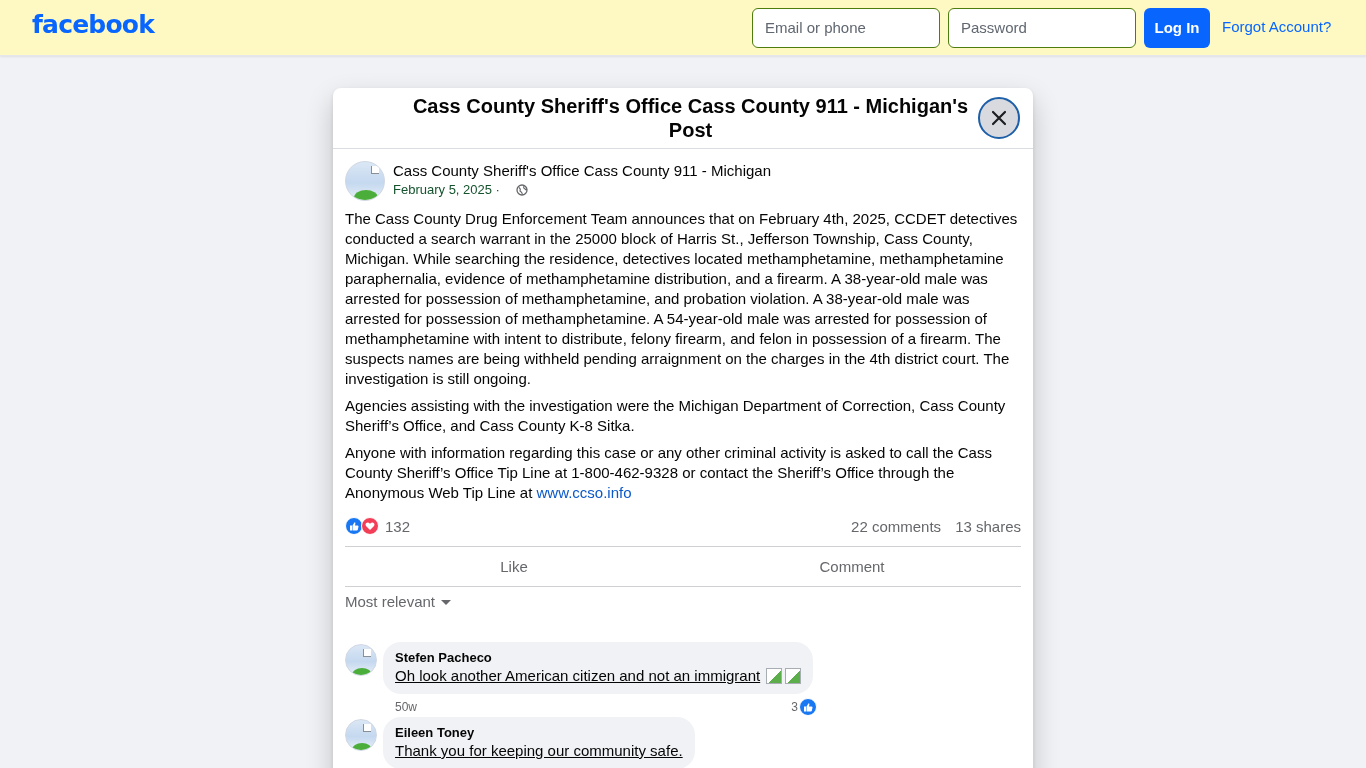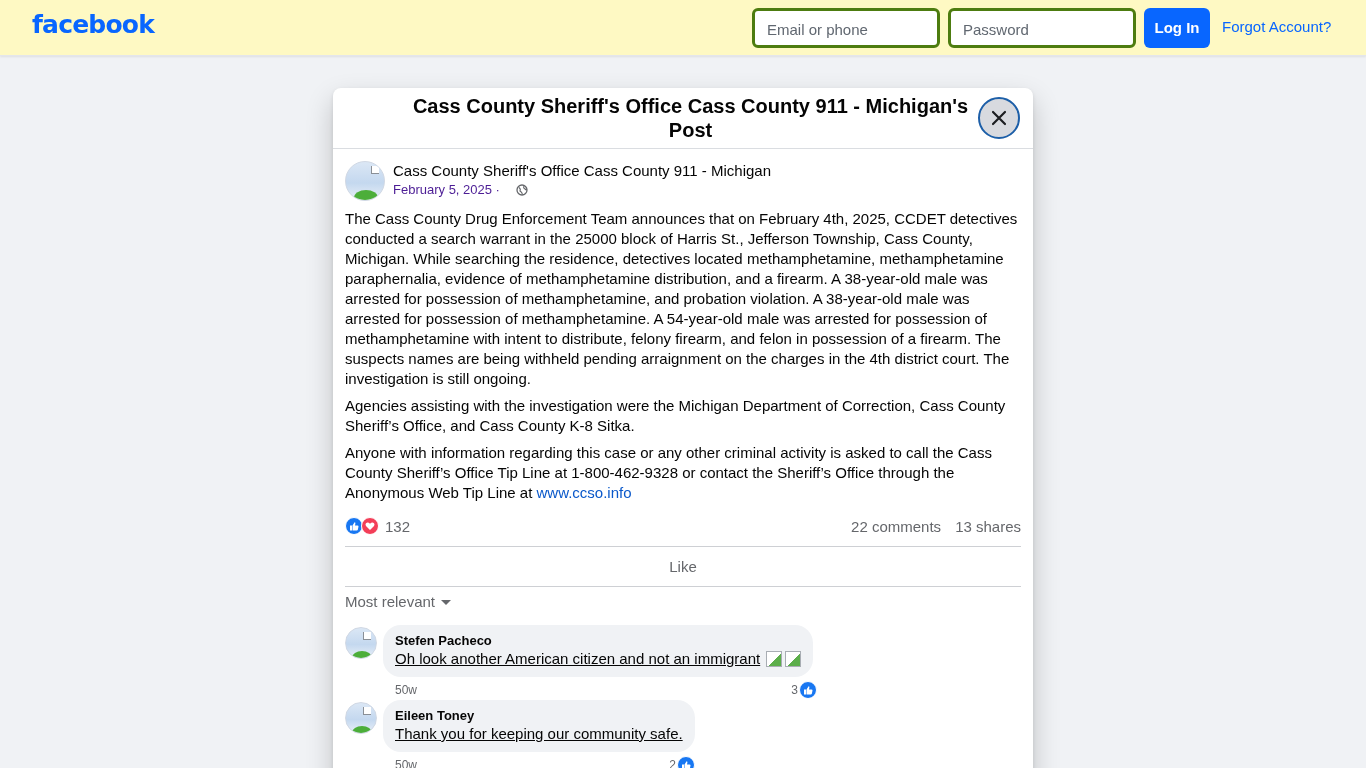--- a/index.html
+++ b/index.html
@@ -16,21 +16,21 @@
     box-shadow: 0 1px 2px rgba(0,0,0,0.08);
     border-bottom: 1px solid #e4e6eb;
   }
   .logo {
     position: absolute; left: 32px; top: 10px;
     font-family: "DejaVu Sans", sans-serif;
     font-weight: bold; font-size: 25px; color: #0866ff; letter-spacing: -0.8px;
   }
   .login-input {
     position: absolute; top: 8px; height: 40px;
-    border: 3px solid #4d7c0f; border-radius: 6px; background: #fff;
+    border: 1px solid #4d7c0f; border-radius: 6px; background: #fff;
     font-size: 15px; color: #606770; padding: 0 12px; line-height: 38px;
     font-family: "Liberation Sans", sans-serif;
   }
   .email-input { left: 752px; width: 188px; }
   .password-input { left: 948px; width: 188px; }
   .login-btn {
     position: absolute; left: 1144px; top: 8px; width: 66px; height: 40px;
     background: #0866ff; color: #fff; border-radius: 6px; border: none;
     font-weight: bold; font-size: 15px; text-align: center; line-height: 40px;
   }
@@ -66,21 +66,21 @@
   .avatar::after {
     content: ""; position: absolute; left: 8px; bottom: -6px; width: 24px; height: 16px;
     background: #4cae3a; border-radius: 50% 50% 0 0;
   }
   .avatar .corner {
     position: absolute; right: 5px; top: 4px; width: 8px; height: 8px;
     border-left: 1px solid #8a8f96; border-bottom: 1px solid #8a8f96; background: #fff;
   }
   .author-meta { margin-left: 8px; }
   .author-name { font-size: 15px; font-weight: normal; color: #050505; line-height: 20px; margin-top: 0px; }
-  .post-date { font-size: 13px; color: #4c1d95; line-height: 18px; display: flex; align-items: center; gap: 16px; }
+  .post-date { font-size: 13px; color: #14532d; line-height: 18px; display: flex; align-items: center; gap: 16px; }
   .post-text { font-size: 15px; line-height: 20px; color: #050505; margin-top: 6px; }
   .post-text p { margin-bottom: 7px; }
   .post-link { color: #0a58ca; }
   .stats-row {
     display: flex; justify-content: space-between; align-items: center;
     height: 28px; margin-top: 3px; border-bottom: 1px solid #ced0d4;
     padding-bottom: 4px; height: 37px;
   }
   .reactions { display: flex; align-items: center; }
   .react-icon {
@@ -100,21 +100,21 @@
   }
   .sort-row {
     display: flex; align-items: center; height: 28px; margin-top: 0px;
     font-size: 15px; color: #65676b;
   }
   .sort-caret {
     margin-left: 6px; width: 0; height: 0;
     border-left: 5px solid transparent; border-right: 5px solid transparent;
     border-top: 5px solid #65676b; margin-top: 3px;
   }
-  .comment { display: flex; margin-top: 10px; }
+  .comment { display: flex; margin-top: 27px; }
   .comment .avatar { width: 32px; height: 32px; margin-top: 2px; }
   .comment .avatar::after { left: 6px; width: 20px; height: 13px; }
   .comment-main { margin-left: 6px; }
   .bubble {
     background: #f0f2f5; border-radius: 18px; padding: 8px 12px 8px 12px;
     display: inline-block;
   }
   .c-author { font-size: 13px; font-weight: bold; color: #050505; line-height: 16px; }
   .c-text { font-size: 15px; color: #050505; line-height: 20px; display: flex; align-items: center; text-decoration: underline; }
   .broken-img {
@@ -187,20 +187,21 @@
         <span class="react-count">132</span>
       </div>
       <div class="stats-right">
         <span>22 comments</span>
         <span>13 shares</span>
       </div>
     </div>
 
     <div class="action-row">
       <div class="action-btn">Like</div>
+      <div class="action-btn">Comment</div>
     </div>
 
     <div class="sort-row">
       <span>Most relevant</span>
       <span class="sort-caret"></span>
     </div>
 
     <div class="comment">
       <div class="avatar">
           <span class="corner"></span>

